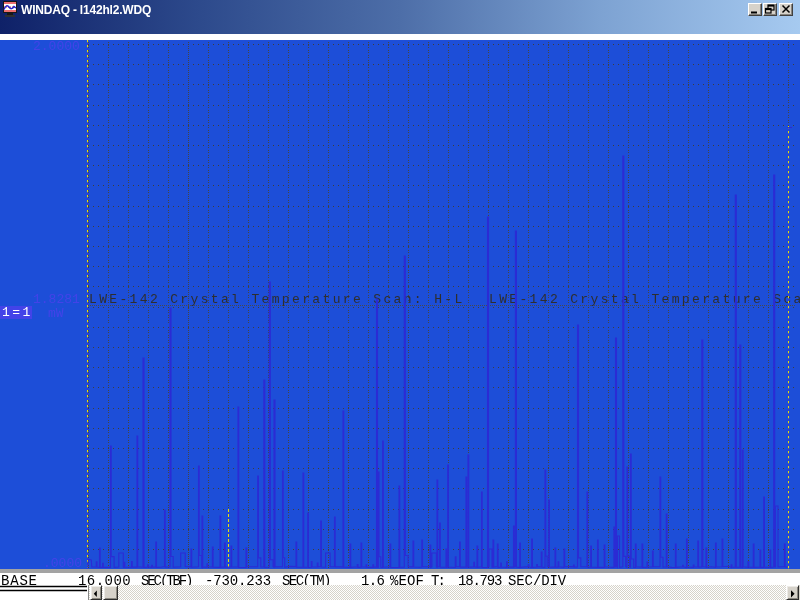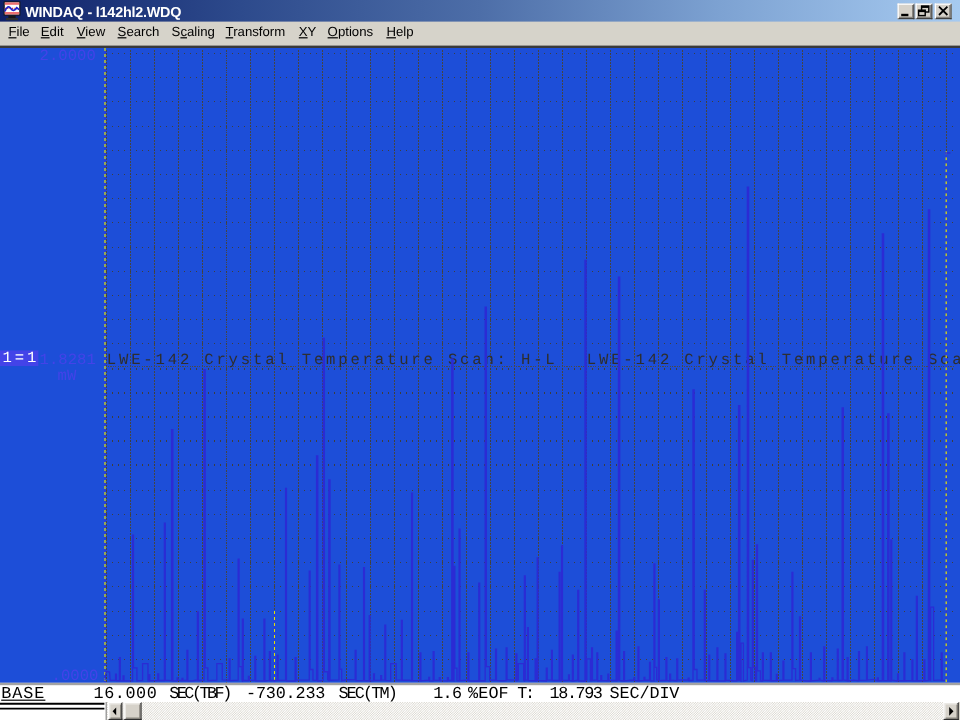--- a/index.html
+++ b/index.html
@@ -10,23 +10,23 @@
 .wbtn{position:absolute;top:3px;width:14px;height:13px;background:#d6d2ca;border:1px solid;border-color:#fff #404040 #404040 #fff;box-shadow:inset -1px -1px 0 #87847e}
 .wbtn svg{display:block}
 
 #menu{position:absolute;left:0;top:18px;width:800px;height:22px;background:#d6d3ca;border-bottom:2px solid #3a3a3a}
 .mi{position:absolute;top:3px;font-size:11px;color:#000}
 .mi u{text-decoration:underline}
 
 #chart{position:absolute;left:0;top:40px;width:800px;height:530px;background:#1d4ed8}
 
 .blab{position:absolute;color:#4343e8;font-family:"Liberation Mono",monospace;font-size:13px;font-weight:normal;white-space:pre}
-#l11{position:absolute;left:0;top:292px;width:32px;height:13px;background:#4343e8;color:#fff;font-family:"Liberation Mono",monospace;font-size:13px;line-height:13px;letter-spacing:2.5px;padding-left:2px}
+#l11{position:absolute;left:0;top:306px;width:32px;height:13px;background:#4343e8;color:#fff;font-family:"Liberation Mono",monospace;font-size:13px;line-height:13px;letter-spacing:2.5px;padding-left:2px}
 
-#stat{position:absolute;left:0;top:569px;width:800px;height:16px;background:#fff;border-top:2px solid #a3a3a3}
+#stat{position:absolute;left:0;top:569px;width:800px;height:16px;background:#fff;border-top:4px solid #a3a3a3}
 .st{position:absolute;top:0;line-height:16px;font-family:"Liberation Mono",monospace;font-size:14px;color:#000;white-space:pre}
 
 #sbar{position:absolute;left:0;top:585px;width:800px;height:15px;background:#d6d3ca}
 #strack{position:absolute;left:0;top:0;width:786px;height:15px;background-color:#fff;background-image:linear-gradient(45deg,#d6d3ca 25%,transparent 25%,transparent 75%,#d6d3ca 75%),linear-gradient(45deg,#d6d3ca 25%,transparent 25%,transparent 75%,#d6d3ca 75%);background-size:2px 2px;background-position:0 0,1px 1px}
 #swhite{position:absolute;left:0;top:0;width:89px;height:15px;background:#fff;border-right:1px solid #888}
 #sbtnL{position:absolute;left:90px;top:0;width:12px;height:15px}
 #sthumb{position:absolute;left:103px;top:0;width:15px;height:15px;background:#d6d2ca;border:1px solid;border-color:#fff #2e2e2e #2e2e2e #fff;box-shadow:inset 1px 1px 0 #eceae6,inset -1px -1px 0 #8a877f}
 #sbtnR{position:absolute;left:786px;top:0;width:13px;height:15px}
 .sbtn{background:#d6d2ca;border:1px solid;border-color:#fff #2e2e2e #2e2e2e #fff;box-shadow:inset 1px 1px 0 #eceae6,inset -1px -1px 0 #8a877f}
 </style></head><body>
@@ -54,31 +54,20 @@
           <rect x="4" y="1" width="6" height="1.6" fill="#000"></rect>
           <rect x="1.5" y="4.5" width="5.5" height="4.5" fill="#d6d2ca" stroke="#000" stroke-width="1.2"></rect>
           <rect x="1.5" y="4.5" width="5.5" height="1.6" fill="#000"></rect>
         </svg>
     </div>
     <div class="wbtn" style="left:779px">
       <svg width="12" height="11">
           <path d="M2.5 1.5 L9.5 8.5 M9.5 1.5 L2.5 8.5" stroke="#000" stroke-width="1.5"></path>
         </svg>
     </div>
-  </div>
-  <div id="menu">
-    <span class="mi" style="left:7px"><u>F</u>ile</span>
-    <span class="mi" style="left:34px"><u>E</u>dit</span>
-    <span class="mi" style="left:64px"><u>V</u>iew</span>
-    <span class="mi" style="left:98px"><u>S</u>earch</span>
-    <span class="mi" style="left:143px">S<u>c</u>aling</span>
-    <span class="mi" style="left:188px"><u>T</u>ransform</span>
-    <span class="mi" style="left:249px"><u>X</u>Y</span>
-    <span class="mi" style="left:273px"><u>O</u>ptions</span>
-    <span class="mi" style="left:322px"><u>H</u>elp</span>
   </div>
   <div id="chart">
     <svg width="800" height="530" viewBox="0 40 800 530" shape-rendering="crispEdges">
       <path d="M88.5 42 V569 M108.5 42 V569 M128.5 42 V569 M148.5 42 V569 M168.5 42 V569 M208.5 42 V569 M228.5 42 V569 M248.5 42 V569 M268.5 42 V569 M288.5 42 V569 M308.5 42 V569 M328.5 42 V569 M348.5 42 V569 M368.5 42 V569 M388.5 42 V569 M408.5 42 V569 M428.5 42 V569 M448.5 42 V569 M468.5 42 V569 M488.5 42 V569 M508.5 42 V569 M528.5 42 V569 M548.5 42 V569 M568.5 42 V569 M588.5 42 V569 M608.5 42 V569 M628.5 42 V569 M648.5 42 V569 M668.5 42 V569 M688.5 42 V569 M708.5 42 V569 M728.5 42 V569 M748.5 42 V569 M768.5 42 V569 M788.5 42 V126" stroke="#454545" stroke-width="1" fill="none" stroke-dasharray="1 1.5"></path>
 <path d="M188.5 42 V569" stroke="#454545" stroke-width="1" fill="none" stroke-dasharray="1.2 0.8"></path>
 <path d="M88 44.5 H795 M88 64.5 H795 M88 84.5 H795 M88 105.5 H795 M88 125.5 H795 M88 145.5 H795 M88 165.5 H795 M88 185.5 H795 M88 206.5 H795 M88 226.5 H795 M88 246.5 H795 M88 266.5 H795 M88 286.5 H795 M88 307.5 H795 M88 327.5 H795 M88 347.5 H795 M88 367.5 H795 M88 387.5 H795 M88 408.5 H795 M88 428.5 H795 M88 448.5 H795 M88 468.5 H795 M88 488.5 H795 M88 509.5 H795 M88 529.5 H795 M88 549.5 H795" stroke="#3e3e3e" stroke-width="1" fill="none" stroke-dasharray="1 4"></path>
 <path d="M228.5 509 V569" stroke="#e4e400" stroke-width="1" stroke-dasharray="2.5 2.5" fill="none"></path>
 <path d="M228.5 511.5 V569" stroke="#3333dd" stroke-width="1" stroke-dasharray="2.5 2.5" fill="none"></path>
       <path d="M88 305.5 H795" stroke="#4a4a4a" stroke-width="1" fill="none" stroke-dasharray="1 1"></path>
       <g shape-rendering="auto">

